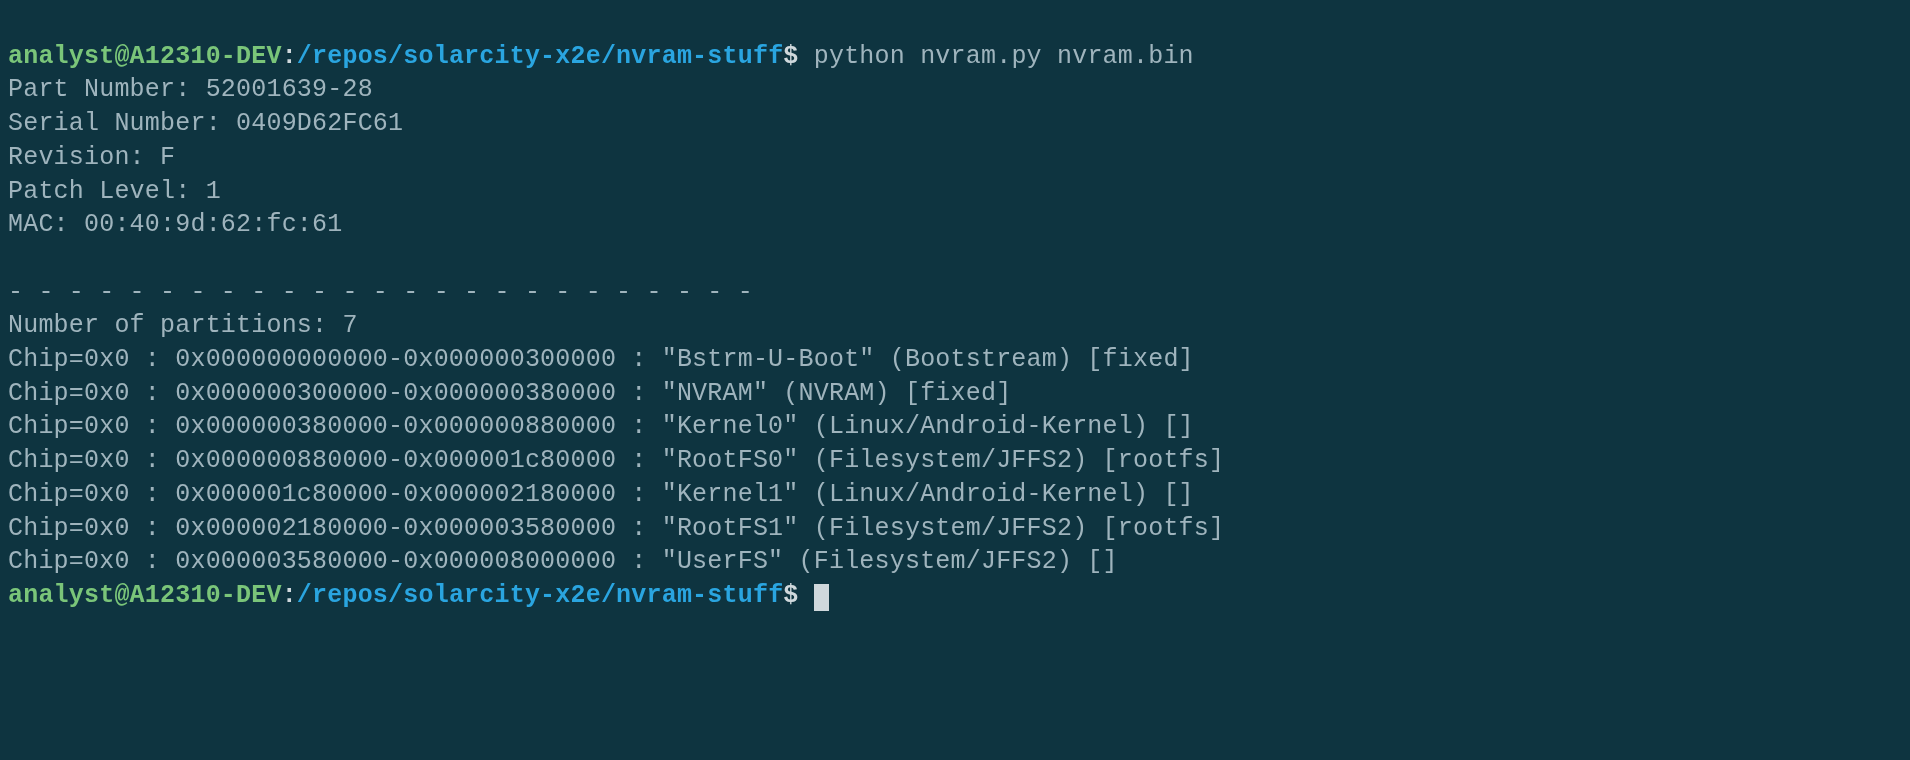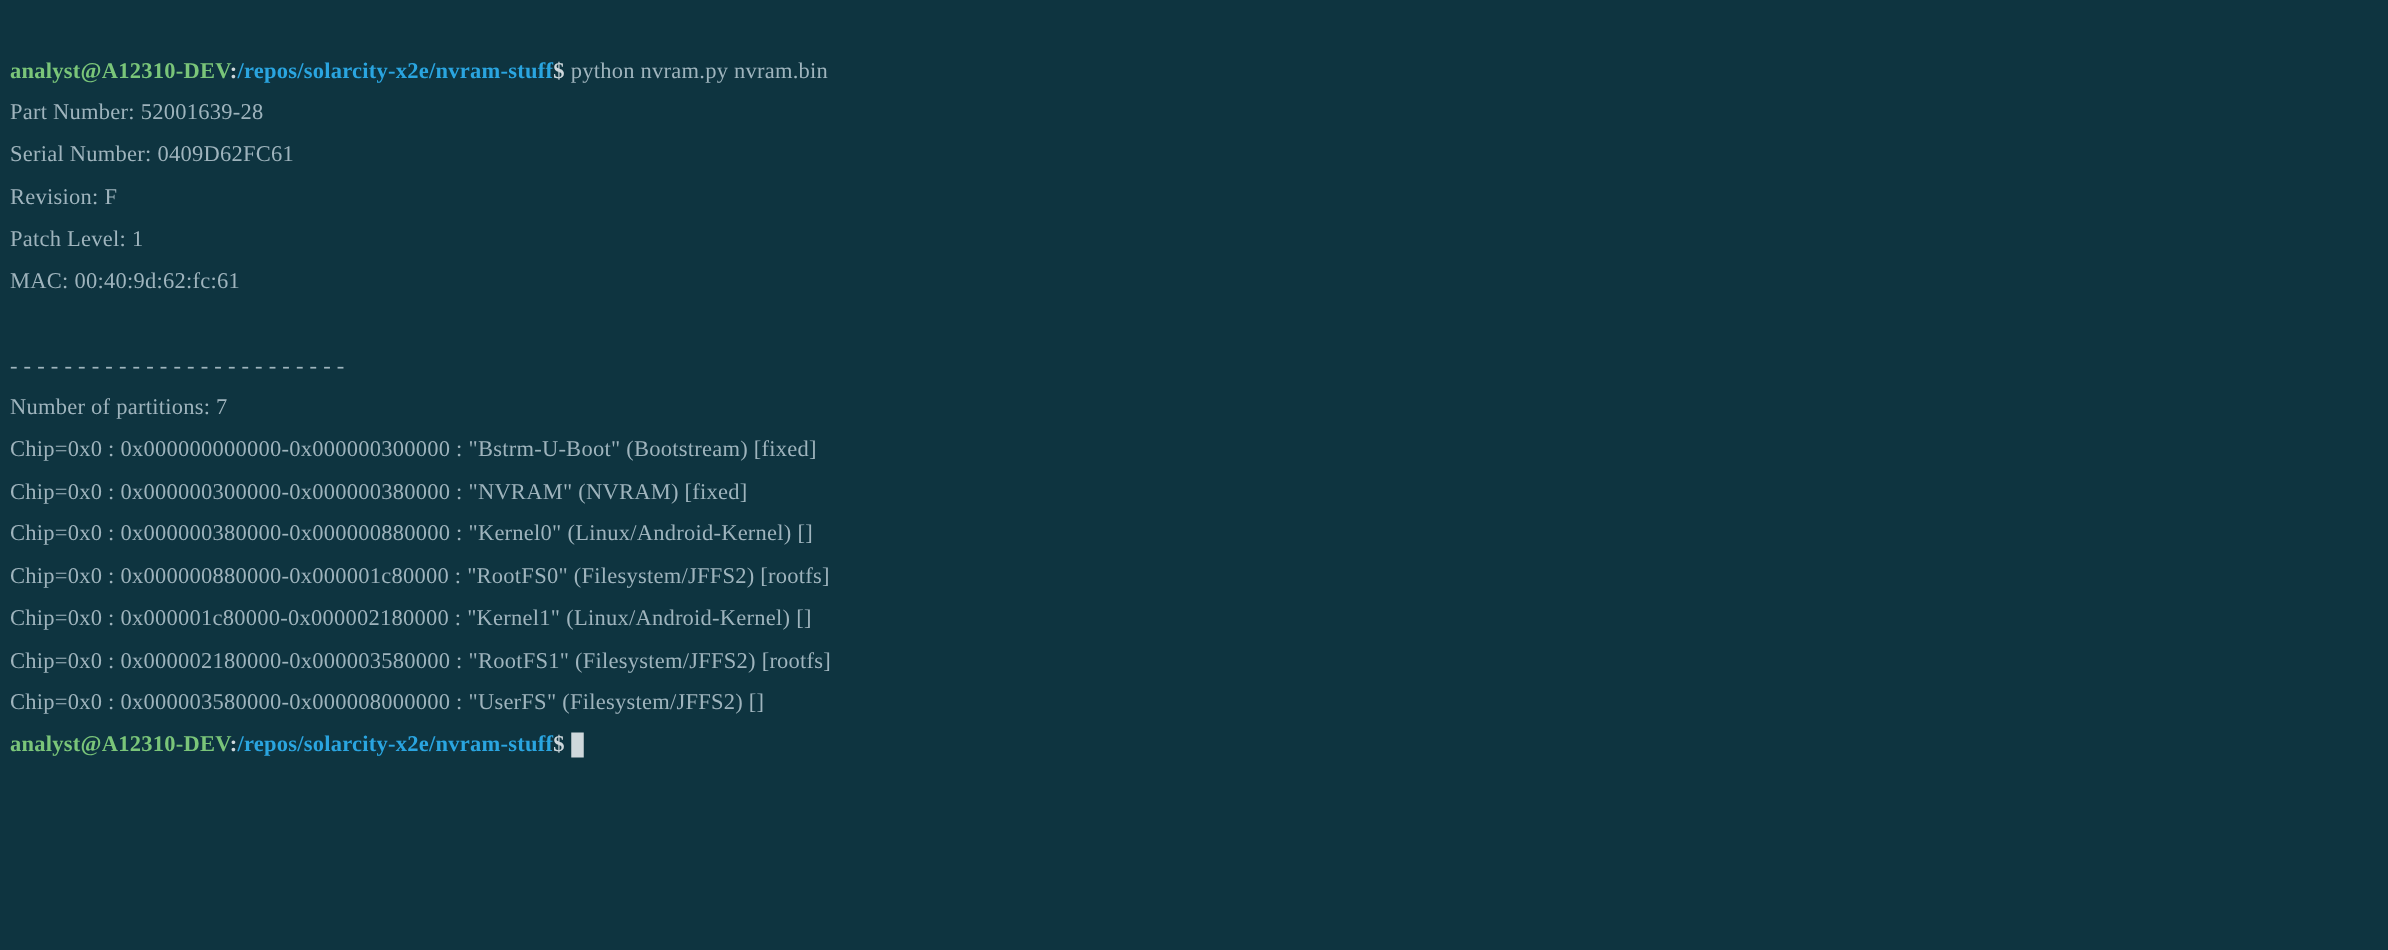--- a/index.html
+++ b/index.html
@@ -4,22 +4,22 @@
 <style>
   html, body {
     margin: 0;
     padding: 0;
     width: 1910px;
     height: 760px;
     background: #0e3440;
     overflow: hidden;
   }
   .terminal {
-    font-family: Liberation Serif, serif;
-    font-size: 18px;
+    font-family: Liberation Mono, monospace;
+    font-size: 25px;
     line-height: 33.7px;
     letter-spacing: 0.2px;
     color: #9fb4bd;
     padding: 6px 8px;
     white-space: pre;
   }
   .user-host { color: #7ac579; font-weight: bold; }
   .colon     { color: #cfd8dc; font-weight: bold; }
   .path      { color: #2aa5e0; font-weight: bold; }
   .dollar    { color: #cfd8dc; font-weight: bold; }

